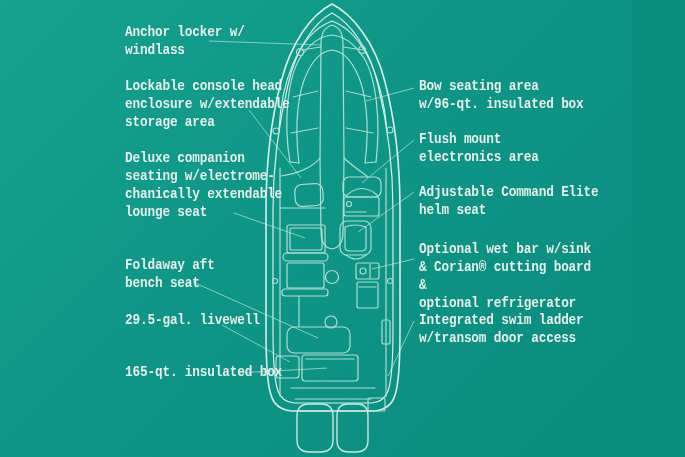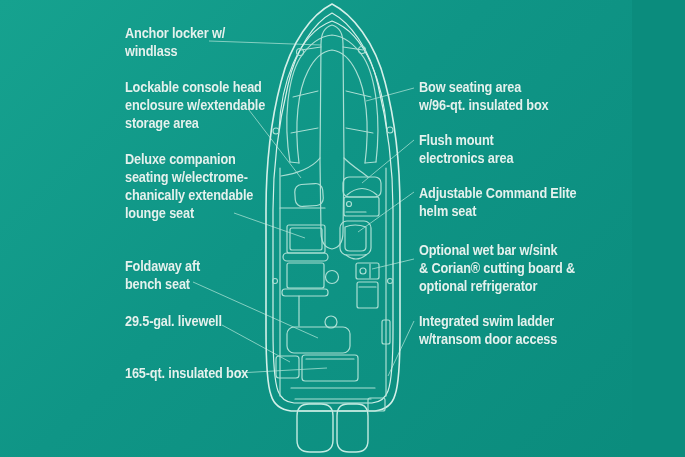--- a/index.html
+++ b/index.html
@@ -1,21 +1,21 @@
 <!DOCTYPE html>
 <html><head>
 <meta charset="utf-8">
 <style>
   html,body{margin:0;padding:0;background:#0b8c7d;}
   .stage{
     position:relative;
     width:632px;height:457px;
     overflow:hidden;
     background:linear-gradient(135deg,#16a28f 0%,#0f9586 45%,#0b8c7d 100%);
-    font-family:Liberation Sans, sans-serif;
+    font-family:Liberation Mono, monospace;
   }
   .stage svg{position:absolute;left:0;top:0;}
   .label{
     position:absolute;
     color:#e3f2ee;
     font-size:15px;
     line-height:18px;
     font-weight:700;
     letter-spacing:-0.2px;
     white-space:pre-line;

